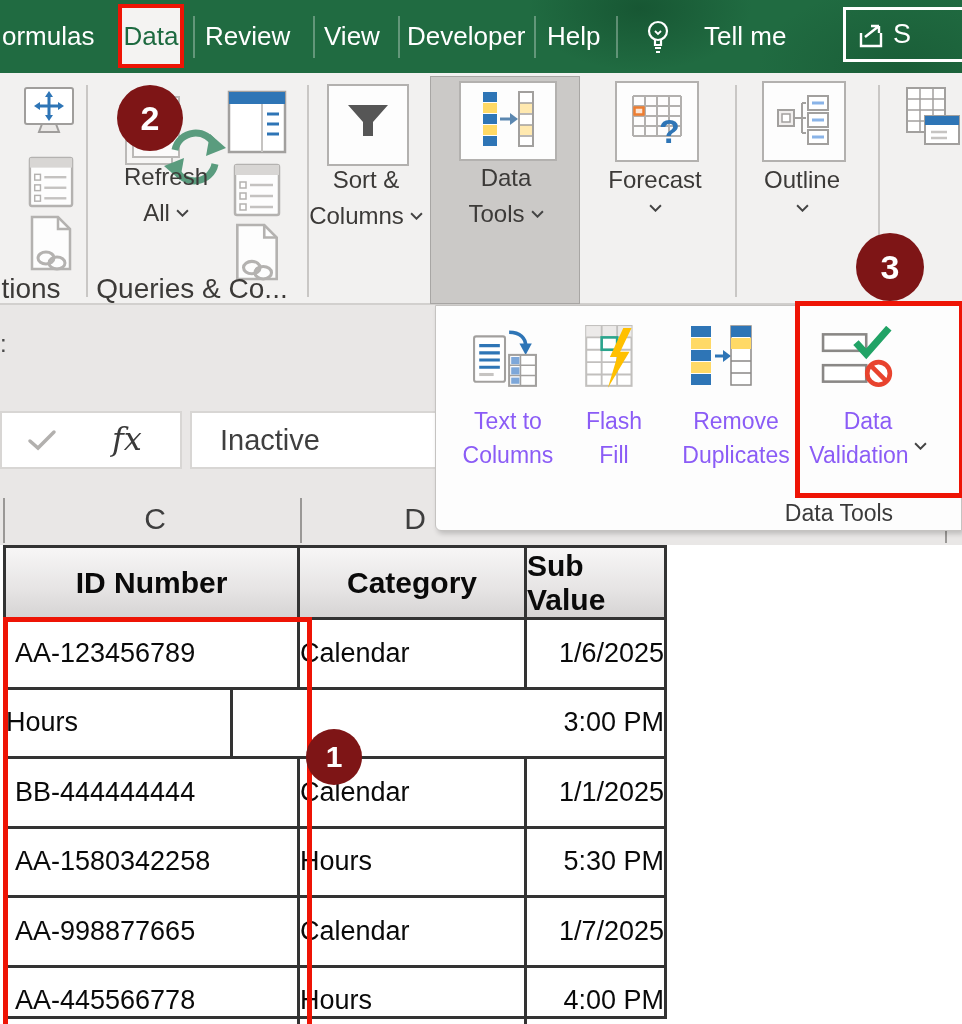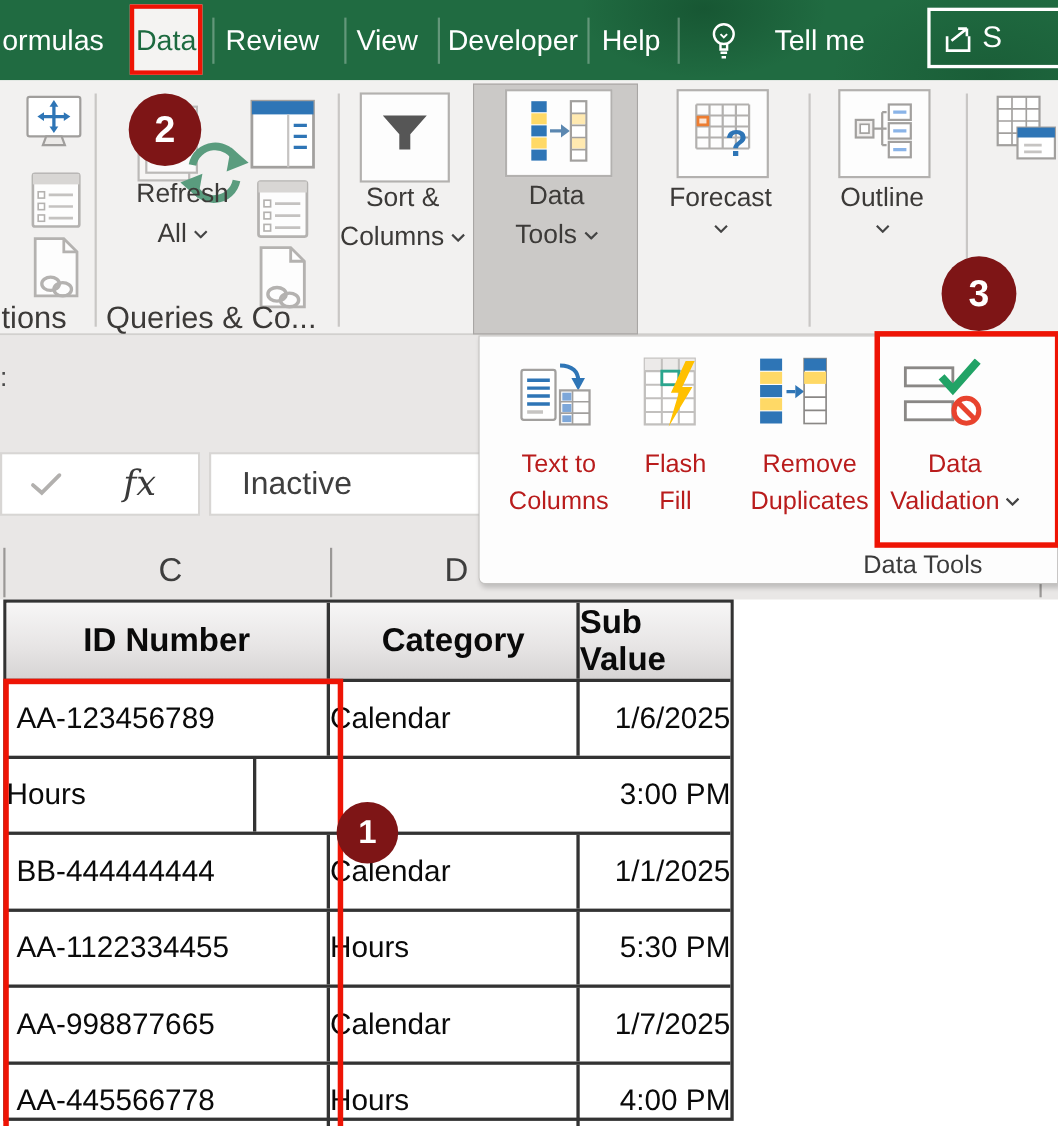--- a/index.html
+++ b/index.html
@@ -26,22 +26,22 @@
   .rlabel{position:absolute;font-size:28px;color:#3c3a38;text-align:center;white-space:nowrap;}
   .rbtn-label{position:absolute;font-size:24px;color:#3c3a38;text-align:center;white-space:nowrap;
     display:flex;justify-content:center;align-items:center;gap:6px;}
   .iconbox{position:absolute;background:#fdfdfd;border:2px solid #b3b1af;
     display:flex;align-items:center;justify-content:center;}
   .dt-block{left:430px;top:3px;width:150px;height:228px;background:#cbc9c7;border:1px solid #a8a6a4;}
 
   
   .panel{left:435px;top:305px;width:527px;height:226px;background:#fdfdfd;
     border:1px solid #c5c3c1;border-radius:0 0 0 6px;box-shadow:2px 3px 5px rgba(0,0,0,.18);z-index:20;}
-  .pitem-label{position:absolute;font-size:23px;color:#b91c1c;text-align:center;white-space:nowrap;
-    display:flex;justify-content:center;align-items:center;gap:5px;}
+  .pitem-label{position:absolute;font-size:23px;color:#8b5cf6;text-align:center;white-space:nowrap;
+    display:flex;justify-content:center;align-items:flex-start;gap:5px;}
   .pgroup{position:absolute;font-size:23px;color:#3b3b3b;text-align:center;white-space:nowrap;}
 
   
   .redbox{position:absolute;border:5px solid #ee1405;background:transparent;z-index:30;}
   .badge{position:absolute;background:#7e1516;border-radius:50%;color:#fff;
     display:flex;align-items:center;justify-content:center;font-weight:bold;z-index:40;}
 
   
   .graybelt{left:0;top:305px;width:962px;height:240px;background:#e9e7e6;}
   .fbox{position:absolute;top:411px;height:58px;background:#fff;border:2px solid #d8d6d4;}
@@ -407,21 +407,21 @@
     <div class="trow drow">
       <div class="cell c2">Hours</div>
       <div class="cell c3">3:00 PM</div>
     </div>
     <div class="trow drow">
       <div class="cell c1">BB-444444444</div>
       <div class="cell c2">Calendar</div>
       <div class="cell c3">1/1/2025</div>
     </div>
     <div class="trow drow">
-      <div class="cell c1">AA-1122334455</div>
+      <div class="cell c1">AA-1580342258</div>
       <div class="cell c2">Hours</div>
       <div class="cell c3">5:30 PM</div>
     </div>
     <div class="trow drow">
       <div class="cell c1">AA-998877665</div>
       <div class="cell c2">Calendar</div>
       <div class="cell c3">1/7/2025</div>
     </div>
     <div class="trow drow">
       <div class="cell c1">AA-445566778</div>

